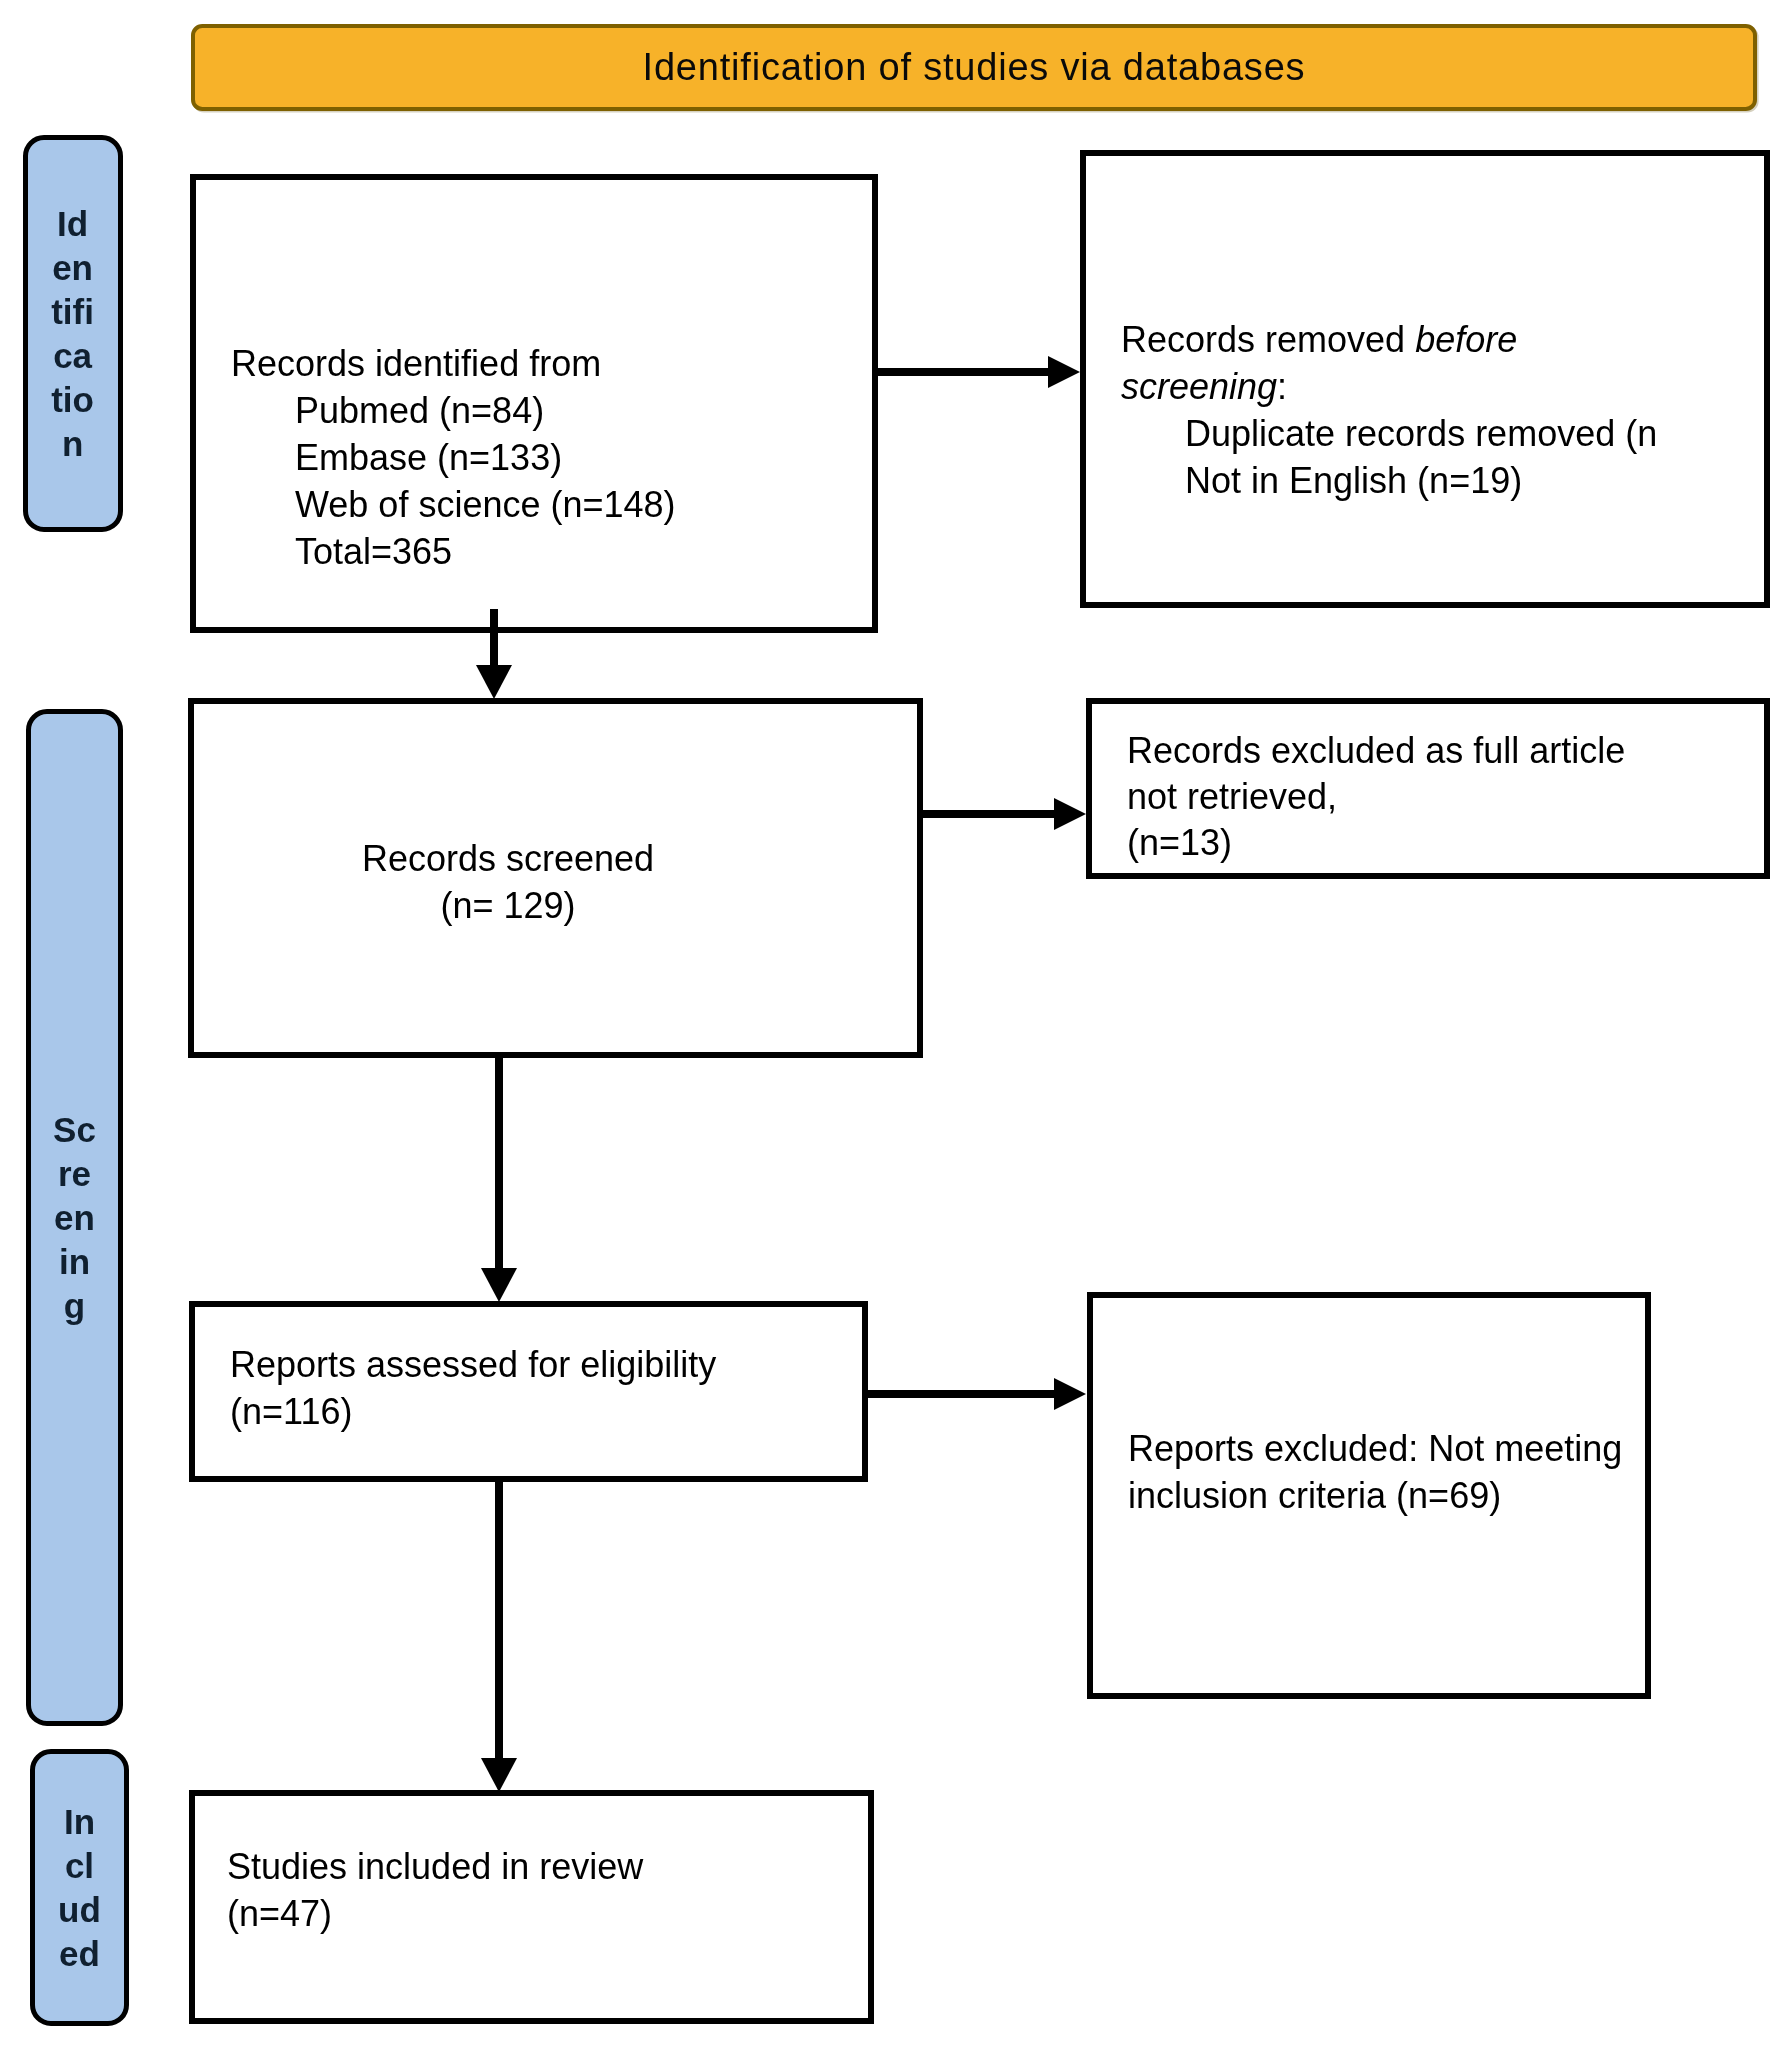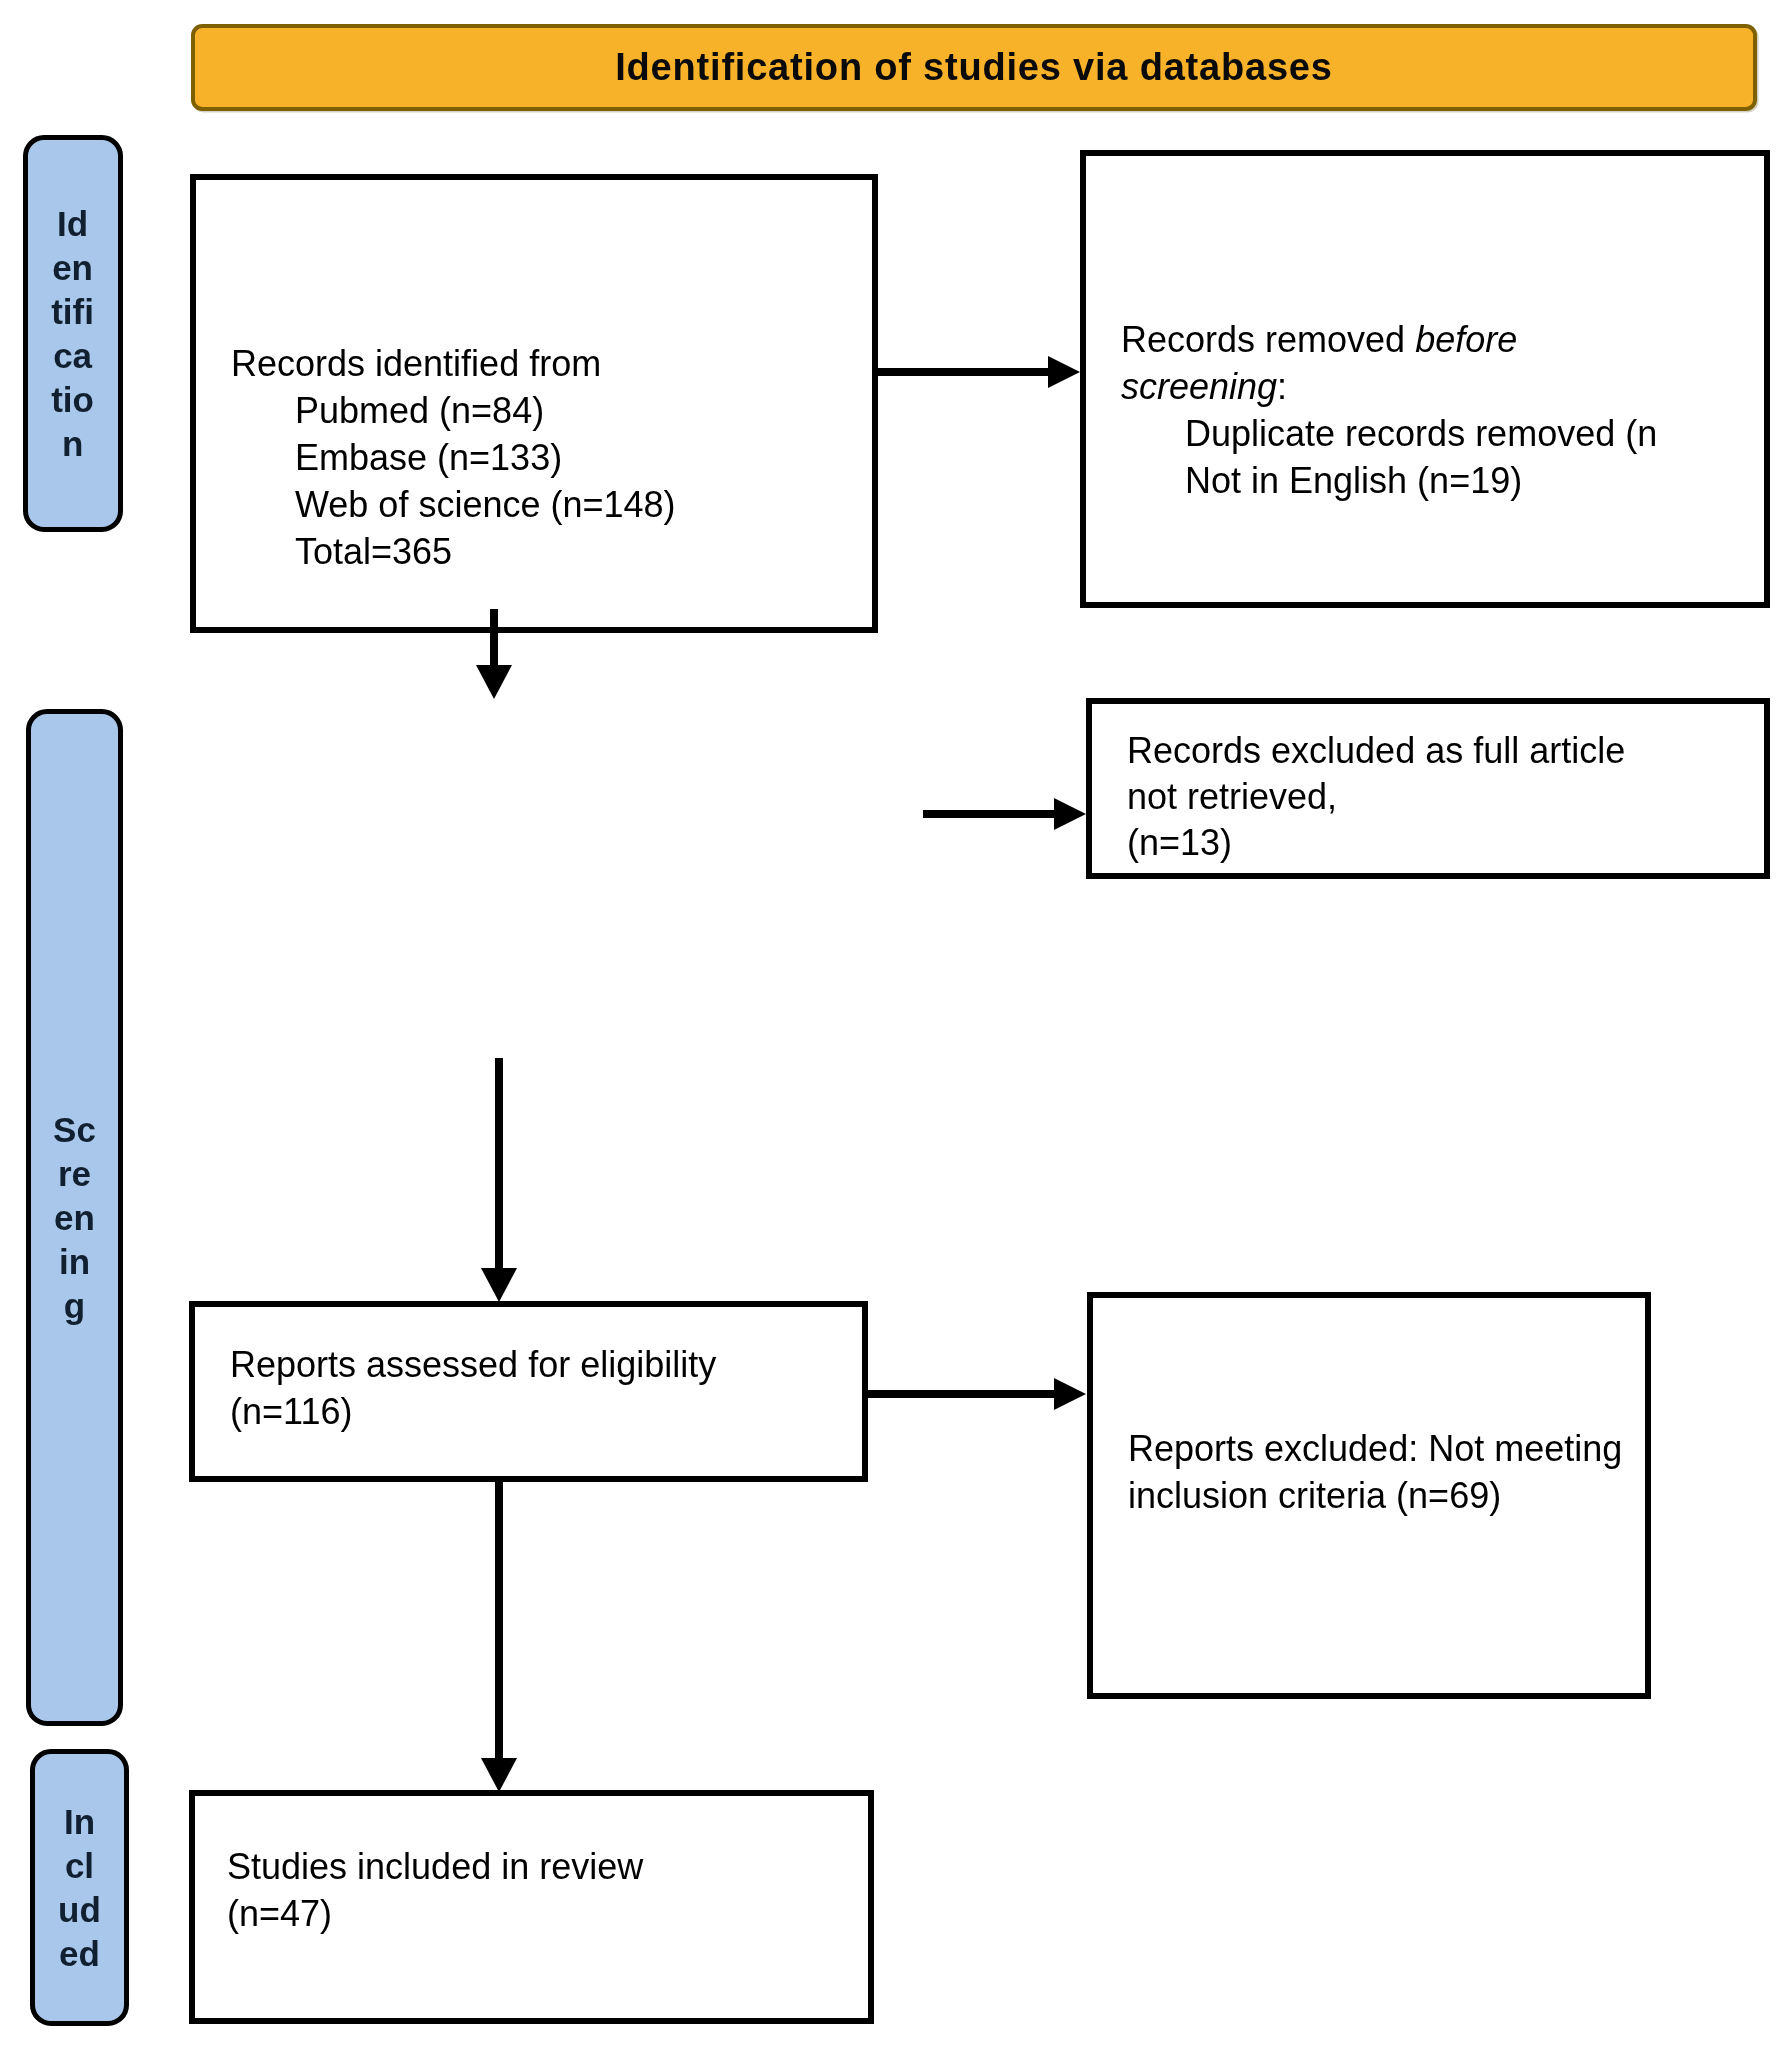--- a/index.html
+++ b/index.html
@@ -23,21 +23,21 @@
   .banner{
     position:absolute;
     left:191px; top:24px; width:1566px; height:87px;
     background:var(--header-fill);
     border:4.8px solid var(--header-border);
     border-radius:11.3px;
     display:flex; align-items:center; justify-content:center;
     box-shadow:1.6px 1.6px 0 rgba(90,70,0,0.25);
   }
   .banner-text{
-    font-size:38px; font-weight:bold; color:#0a0a0a; letter-spacing:0.8px;
+    font-size:38px; font-weight:normal; color:#0a0a0a; letter-spacing:0.8px;
   }
   
   .stage{
     position:absolute;
     background:var(--stage-fill);
     border:5.6px solid var(--line-color);
     border-radius:21px;
     display:flex; flex-direction:column;
     align-items:center; justify-content:center;
   }
@@ -137,20 +137,26 @@
     <div class="txt indent">Total=365</div>
   </div>
 
   <div class="fbox" id="box-removed">
     <div class="txt"><span>Records removed </span><span class="it">before</span></div>
     <div class="txt"><span class="it">screening</span><span>:</span></div>
     <div class="txt indent">Duplicate records removed (n</div>
     <div class="txt indent">Not in English (n=19)</div>
   </div>
 
+  <div class="fbox" id="box-screened">
+    <div class="center-block">
+      <div class="txt">Records screened</div>
+      <div class="txt">(n= 129)</div>
+    </div>
+  </div>
 
   <div class="fbox" id="box-not-retrieved">
     <div class="txt">Records excluded as full article</div>
     <div class="txt">not retrieved,</div>
     <div class="txt">(n=13)</div>
   </div>
 
   <div class="fbox" id="box-assessed">
     <div class="txt">Reports assessed for eligibility</div>
     <div class="txt">(n=116)</div>

